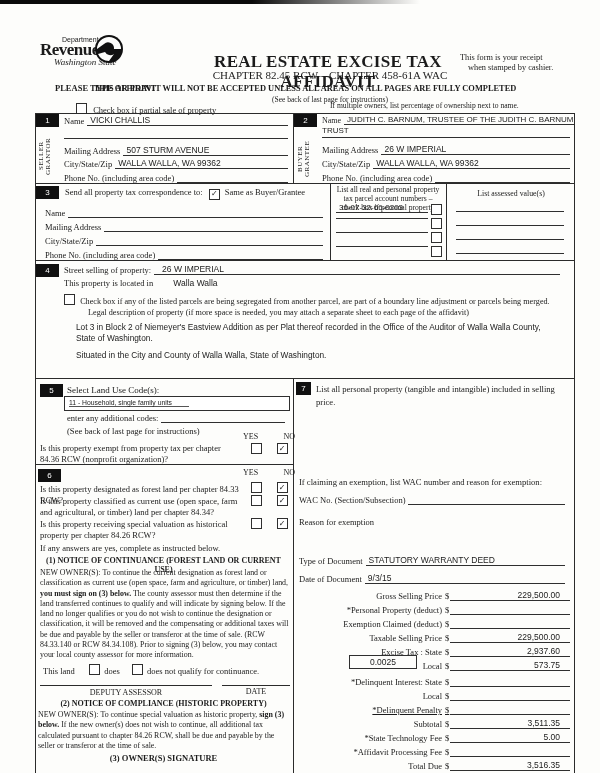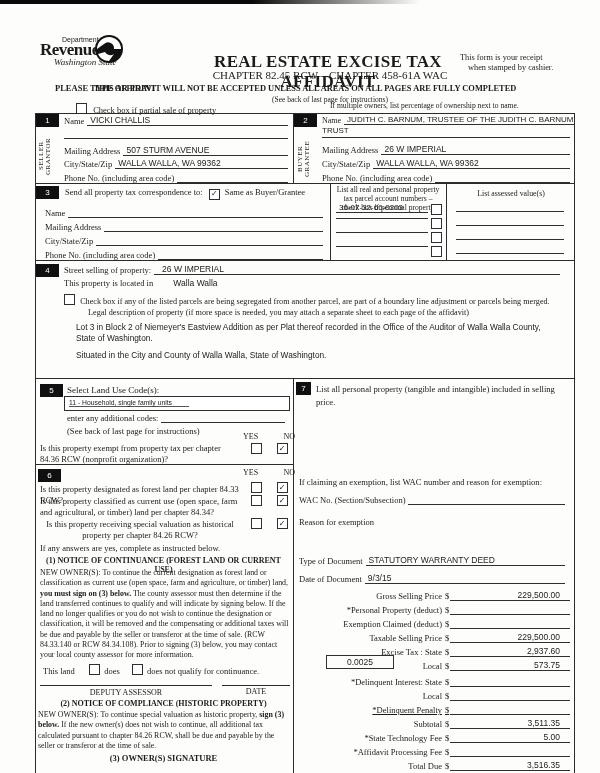--- a/index.html
+++ b/index.html
@@ -33,21 +33,21 @@
     background:#fff;vertical-align:-1px;font-family:"DejaVu Sans",sans-serif;}
   .yn-head{display:flex;width:52px;justify-content:space-between;font-size:8px;}
   .yn-boxes{display:flex;width:52px;justify-content:space-around;}
   .q{width:200px;line-height:10.5px;}
   .fee-row{left:299px;width:271px;height:13px;display:flex;align-items:flex-end;}
   .fee-label{width:143px;text-align:right;white-space:nowrap;}
   .fee-dollar{margin:0 1px 0 3px;}
   .fee-line{flex:1;border-bottom:1px solid #2f2f2f;text-align:right;
     padding-right:10px;font-family:"Liberation Sans",sans-serif;font-size:8.5px;}
   .rate-box{border:1px solid #2f2f2f;width:66px;height:12px;text-align:center;
-    font-family:"Liberation Sans",sans-serif;font-size:8.5px;line-height:12px;}
+    font-family:"Liberation Sans",sans-serif;font-size:8.5px;line-height:12px;margin-left:23px;}
   .para{line-height:10.3px;font-size:7.9px;text-align:left;}
   .logo-dept{font-size:7px;font-family:"Liberation Sans",sans-serif;}
   .logo-rev{font-size:17px;font-weight:bold;font-family:"Liberation Serif",serif;
     line-height:14px;letter-spacing:-0.5px;}
   .logo-ws{font-size:9px;font-style:italic;font-family:"Liberation Serif",serif;}
   .selbox{border:1px solid #2f2f2f;background:#fff;}
 </style>
 </head>
 <body>
 
@@ -235,21 +235,21 @@
         <span>✓</span>
       </span>
   </div>
   <div class="abs q serif" style="left:40px;top:496px;">Is this property classified as current use (open space, farm and agricultural, or timber) land per chapter 84.34?</div>
   <div class="abs yn-boxes" style="left:243px;top:495px;">
     <span class="cb"></span>
     <span class="cb">
         <span>✓</span>
       </span>
   </div>
-  <div class="abs q serif" style="left:40px;top:519px;text-align:center;">Is this property receiving special valuation as historical property per chapter 84.26 RCW?</div>
+  <div class="abs q serif" style="left:40px;top:519px;">Is this property receiving special valuation as historical property per chapter 84.26 RCW?</div>
   <div class="abs yn-boxes" style="left:243px;top:518px;">
     <span class="cb"></span>
     <span class="cb">
         <span>✓</span>
       </span>
   </div>
   <div class="abs serif" style="left:40px;top:543px;">If any answers are yes, complete as instructed below.</div>
 
   <div class="abs b serif ctr" style="left:37px;top:556px;width:253px;font-size:8px;">(1) NOTICE OF CONTINUANCE  (FOREST LAND OR CURRENT USE)</div>
   <div class="abs para serif" style="left:40px;top:568px;width:251px;">

